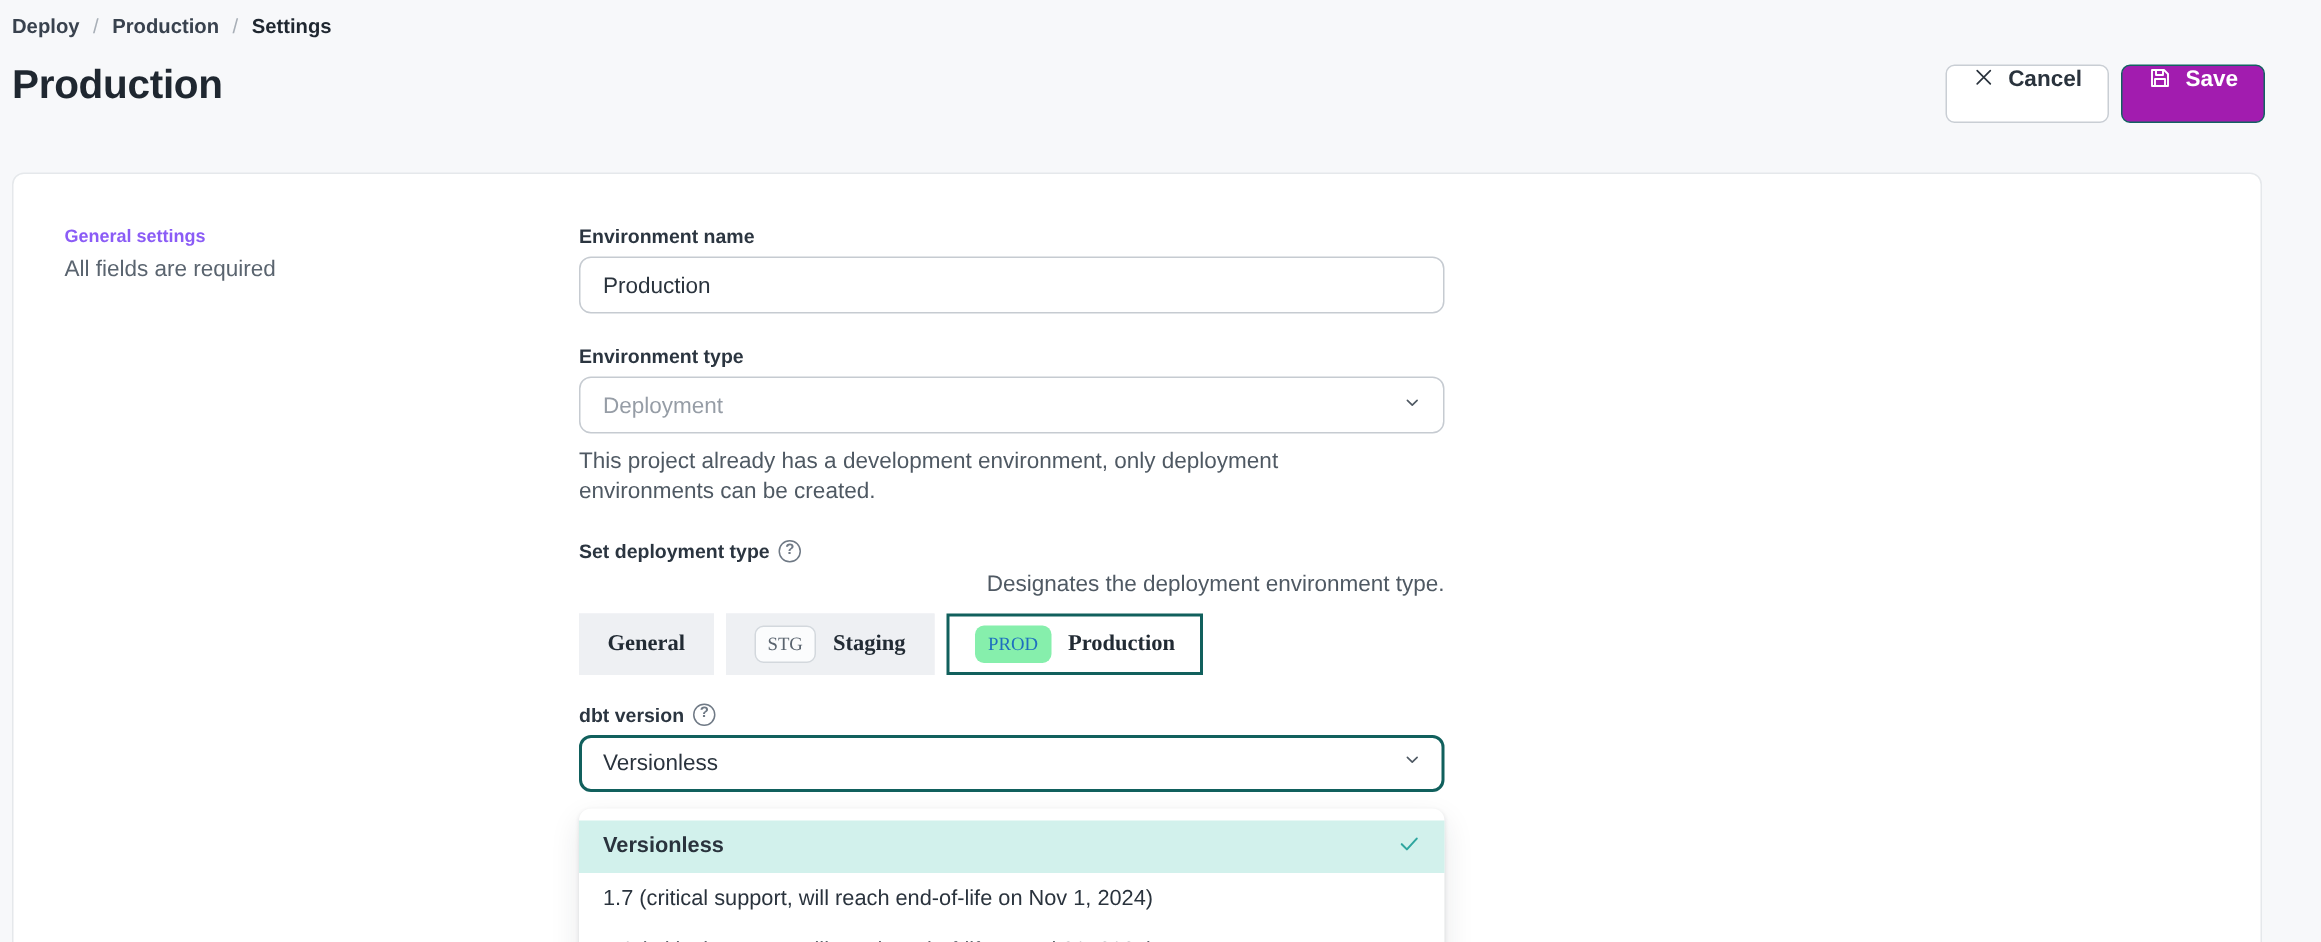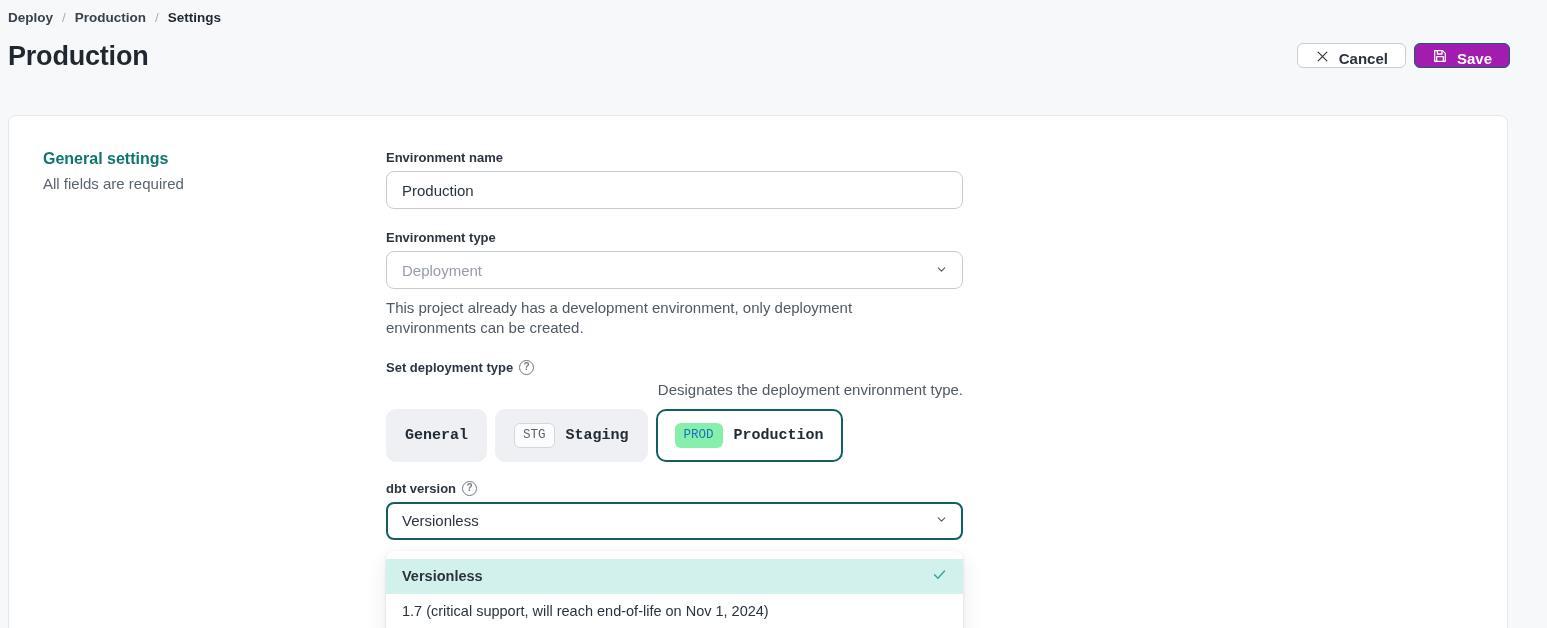--- a/index.html
+++ b/index.html
@@ -9,33 +9,33 @@
     background:#F7F8FA; color:#29323C;
     font-family:"Liberation Sans", sans-serif; font-size:14px;
   }
   
   .topbar { padding:10px 37px 0 8px; position:relative; }
   .breadcrumb { display:flex; align-items:center; gap:9px; font-size:13.5px; font-weight:600; color:#39424E; }
   .breadcrumb .sep { color:#A8AFB7; font-weight:400; }
   .breadcrumb .current { font-weight:700; color:#1F2730; }
   .page-title { margin:16px 0 0 0; font-size:27px; font-weight:700; color:#1F2730; letter-spacing:-0.2px; }
   .header-actions { position:absolute; top:43px; right:37px; display:flex; gap:8px; }
-  .btn { height:25px; border-radius:6px; display:inline-flex; align-items:flex-end; gap:9px;
+  .btn { height:39px; border-radius:6px; display:inline-flex; align-items:flex-start; gap:9px;
          padding:0 17px; font-size:15px; font-weight:600; cursor:pointer;
          font-family:"Liberation Sans", sans-serif; }
   .btn-cancel { background:#FFFFFF; border:1px solid #C9CED4; color:#2A333D; }
   .btn-save   { background:#a21caf; border:1px solid #136261; color:#FFFFFF; }
   .icon-svg { display:block; }
 
   
   .card { position:absolute; top:115px; left:8px; width:1500px; height:560px;
           background:#FFFFFF; border:1px solid #E5E8EB; border-radius:8px; }
   .card-inner { display:flex; padding:34px 0 0 34px; }
   .left-col { width:343px; }
-  .section-heading { margin:0; font-size:16px; font-weight:700; color:#0f766e; }
+  .section-heading { margin:0; font-size:12px; font-weight:700; color:#8b5cf6; }
   .section-subheading { margin:7px 0 0 0; font-size:15px; color:#5A646F; }
 
   .form-col { width:577px; position:relative; }
   .field-label { font-size:13px; font-weight:700; color:#2B3540; margin-bottom:6px;
                  display:flex; align-items:flex-end; gap:6px; }
   .help-icon { width:15px; height:15px; border:1.3px solid #6F7985; border-radius:50%;
                color:#6F7985; font-size:10px; font-weight:700; line-height:1;
                display:inline-flex; align-items:center; justify-content:center; }
   .text-input { width:577px; height:38px; border:1px solid #C6CBD1; border-radius:8px;
                 padding:0 15px; font-size:15px; color:#2A333D; background:#FFFFFF;
@@ -44,24 +44,24 @@
   .select { width:577px; height:38px; border:1px solid #C6CBD1; border-radius:8px;
             background:#FFFFFF; display:flex; align-items:center; justify-content:space-between;
             padding:0 14px 0 15px; font-size:15px; cursor:pointer; }
   .select .value { color:#2A333D; }
   .select.muted .value { color:#969DA6; }
   .select.focused { border:2px solid #11605D; padding:0 13px 0 14px; }
   .helper-text { font-size:15px; color:#4F5963; line-height:1.36; margin:9px 0 21px 0; max-width:552px; }
   .field-desc { font-size:15px; color:#4F5963; margin:3px 0 11px 0;text-align:right; }
 
   .type-buttons { display:flex; gap:8px; margin-bottom:19px; }
-  .type-btn { height:53px; border-radius:10px; background:#EEF0F3; border:1px solid #EEF0F3;
+  .type-btn { height:41px; border-radius:0; background:#EEF0F3; border:1px solid #EEF0F3;
               display:inline-flex; align-items:center; gap:11px; padding:0 18px;
               font-size:15px; font-weight:700; color:#222B34; cursor:pointer;
-              font-family:Liberation Mono, monospace; }
+              font-family:Liberation Serif, serif; }
   .type-btn.selected { background:#FFFFFF; border:2px solid #11605D; padding:0 17px; }
   .badge { border-radius:6px; font-size:12.5px; font-weight:400; line-height:1; }
   .badge-stg  { border:1px solid #D3D8DD; background:#FBFCFD; color:#5A646F; padding:5px 8px; }
   .badge-prod { background:#86efac; color:#1E6FBF; padding:6px 9px; }
 
   .dd-wrap { position:relative; }
   .dropdown-panel { position:absolute; top:calc(100% + 11px); left:0; width:577px;
                     background:#FFFFFF; border-radius:8px; padding:8px 0 6px 0; z-index:10;
                     box-shadow:0 1px 3px rgba(30,40,50,0.12), 0 8px 20px rgba(30,40,50,0.10); }
   .dd-option { height:35px; display:flex; align-items:center; justify-content:space-between;

